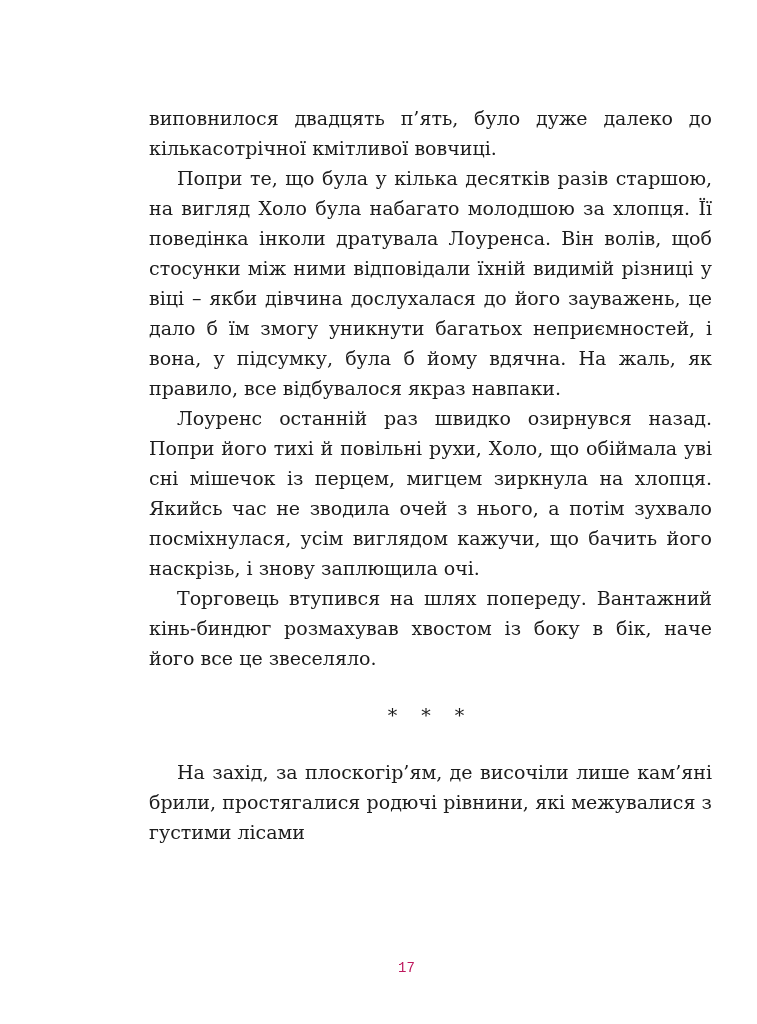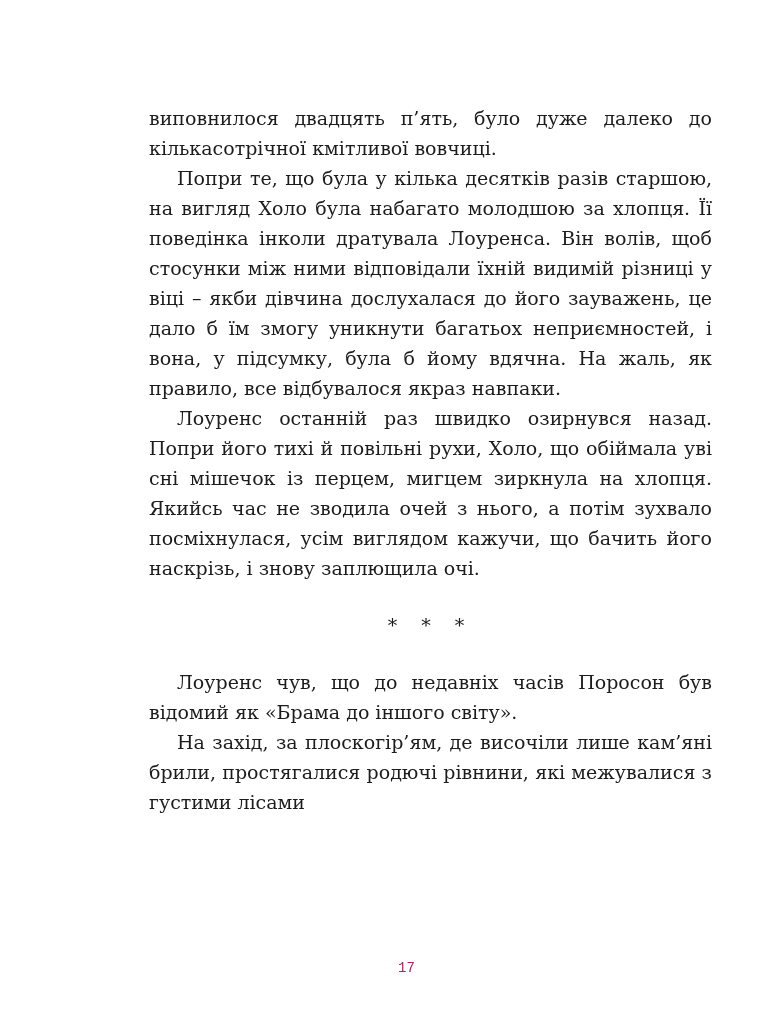--- a/index.html
+++ b/index.html
@@ -57,18 +57,18 @@
   }
 </style>
 </head>
 <body>
 
 <div class="book-page">
   <div class="text-column">
     <p class="no-indent">виповнилося двадцять п’ять, було дуже далеко до кількасотрічної кмітливої вовчиці.</p>
     <p>Попри те, що була у кілька десятків разів старшою, на вигляд Холо була набагато молодшою за хлопця. Її поведінка інколи дратувала Лоуренса. Він волів, щоб стосунки між ними відповідали їхній видимій різниці у віці – якби дівчина дослухалася до його зауважень, це дало б їм змогу уникнути багатьох неприємностей, і вона, у підсумку, була б йому вдячна. На жаль, як правило, все відбувалося якраз навпаки.</p>
     <p>Лоуренс останній раз швидко озирнувся назад. Попри його тихі й повільні рухи, Холо, що обіймала уві сні мішечок із перцем, мигцем зиркнула на хлопця. Якийсь час не зводила очей з нього, а потім зухвало посміхнулася, усім виглядом кажучи, що бачить його наскрізь, і знову заплющила очі.</p>
+    <p>Торговець втупився на шлях попереду. Вантажний кінь-биндюг розмахував хвостом із боку в бік, наче його все це звеселяло.</p>
     <div class="separator">* * *</div>
-    <p>Лоуренс чув, що до недавніх часів Поросон був відомий як «Брама до іншого світу».</p>
     <p>На захід, за плоскогір’ям, де височіли лише кам’яні брили, простягалися родючі рівнини, які межувалися з густими лісами</p>
   </div>
   <div class="page-number">17</div>
 </div>
 
 </body></html>

